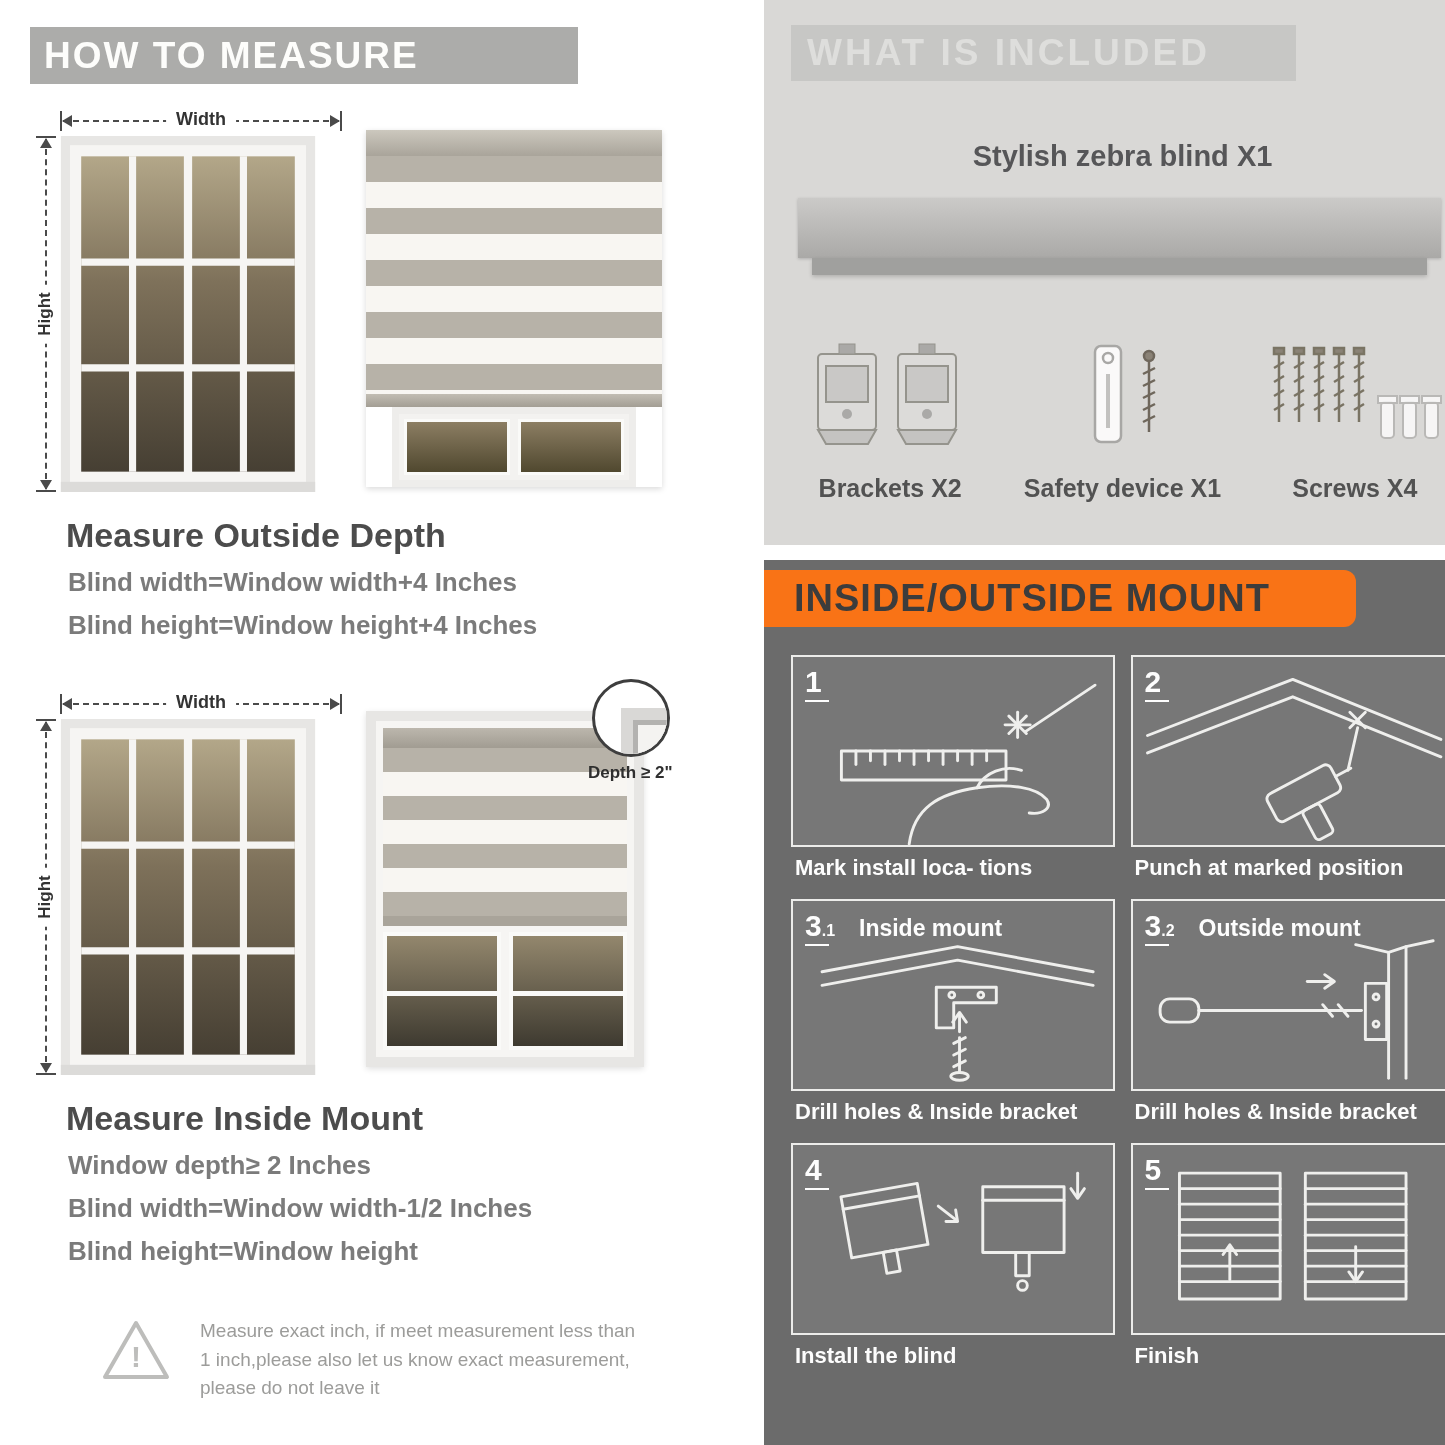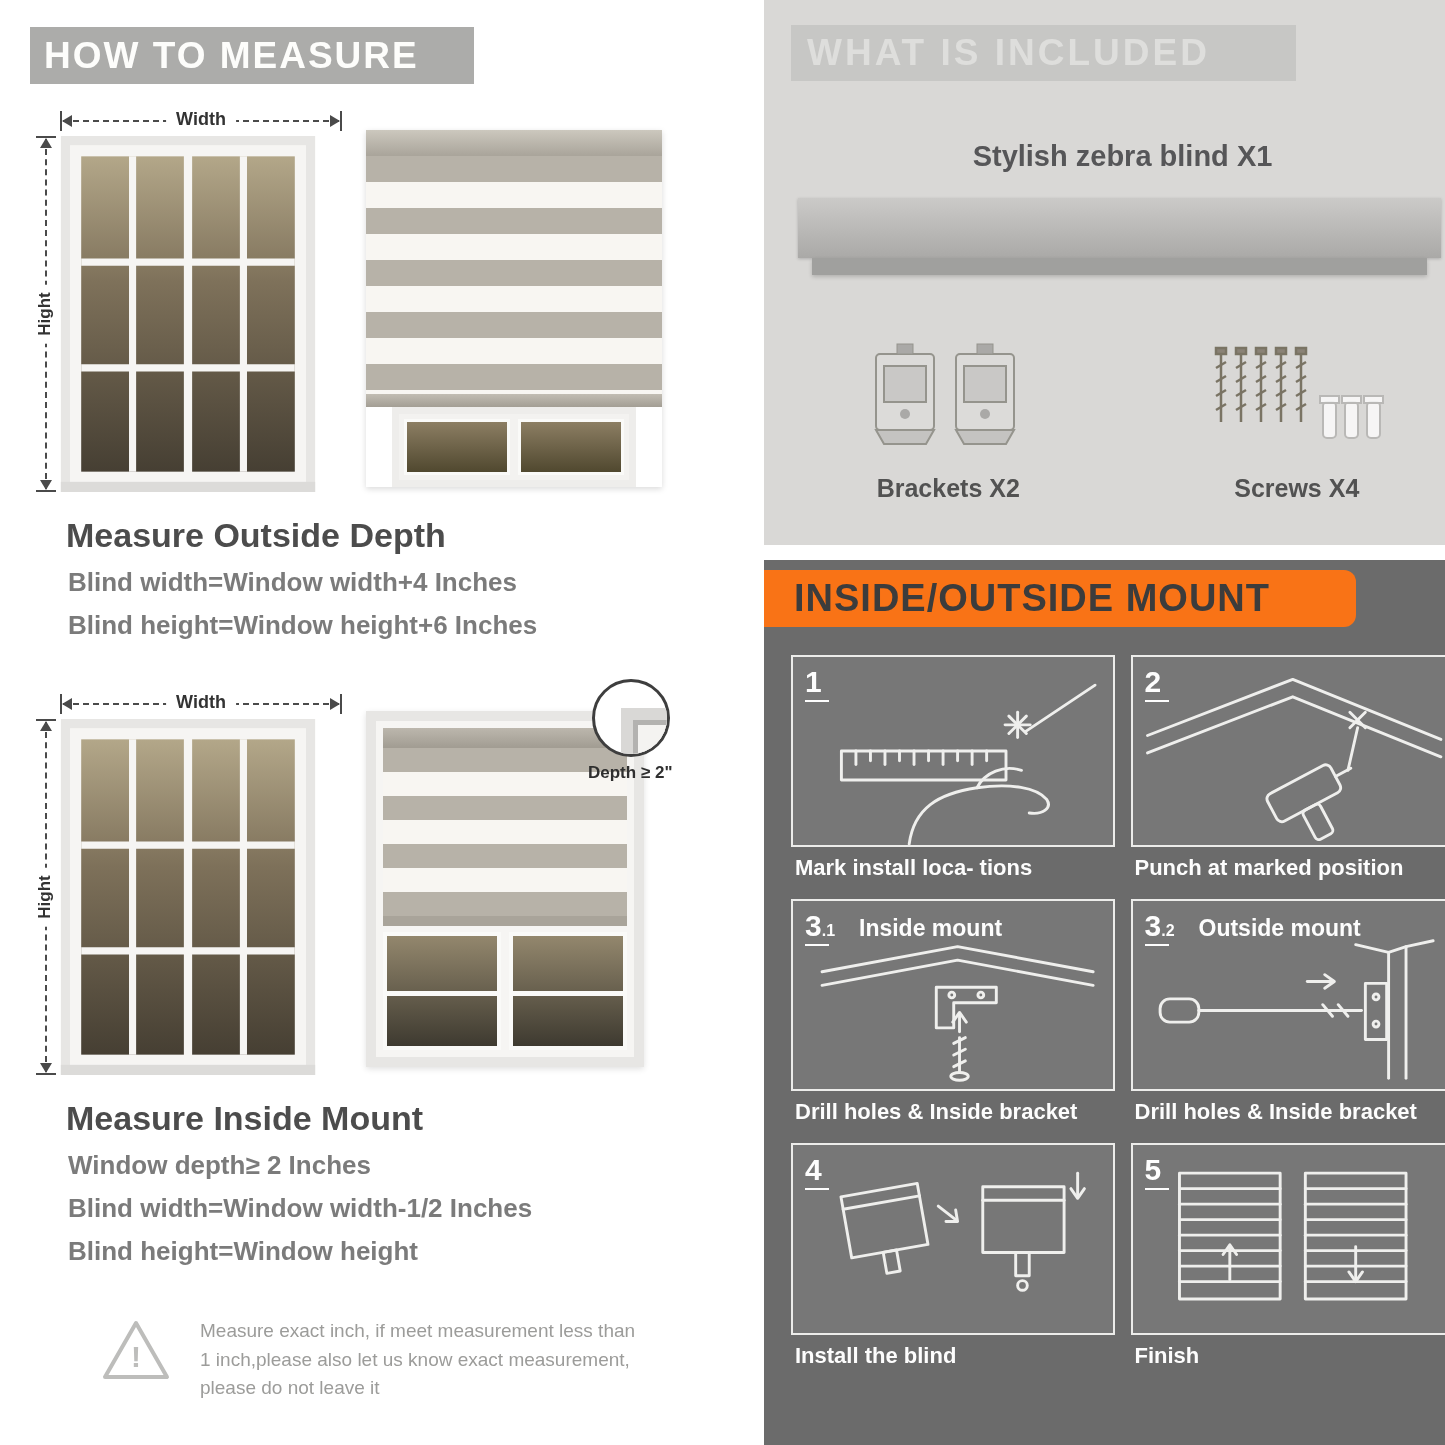--- a/index.html
+++ b/index.html
@@ -1,21 +1,21 @@
 <!DOCTYPE html>
 <html><head>
 <meta charset="utf-8">
 <style>
   * { box-sizing: border-box; }
   body { margin:0; background:#ffffff; font-family:"Liberation Sans", sans-serif; }
   .page { position:relative; width:1445px; height:1445px; background:#ffffff; overflow:hidden; }
 
   
   .left-col { position:absolute; left:0; top:0; width:710px; height:1445px; background:#ffffff; }
-  .htm-header { margin:27px 0 0 30px; width:444px; height:57px; background:#acacaa;
+  .htm-header { margin:27px 0 0 30px; width:548px; height:57px; background:#acacaa;
     color:#fdfdfb; font-size:37px; font-weight:bold; letter-spacing:2px; line-height:57px;
     padding-left:14px; }
 
   .fig-row { display:flex; margin:26px 0 0 34px; gap:24px; align-items:flex-start; }
   .window-fig { width:308px; }
   .wf-top { display:flex; margin-left:26px; }
   .h-arrow { position:relative; height:22px; flex:1; }
   .h-arrow .line { position:absolute; left:3px; right:3px; top:10px; border-top:2px dashed #4a4a4a; }
   .h-arrow .tick { position:absolute; top:1px; width:2px; height:20px; background:#4a4a4a; }
   .h-arrow .tick.l { left:0; } .h-arrow .tick.r { right:0; }
@@ -165,21 +165,21 @@
         <div class="b1-rail"></div>
         <div class="b1-window">
           <div class="b1-pane"></div>
             <div class="b1-pane"></div>
         </div>
       </div>
     </div>
 
     <div class="sec-title">Measure Outside Depth</div>
     <div class="sec-line">Blind width=Window width+4 Inches</div>
-    <div class="sec-line">Blind height=Window height+6 Inches</div>
+    <div class="sec-line">Blind height=Window height+4 Inches</div>
 
     <div class="fig-row" style="margin-top:52px;">
       <div class="window-fig">
         <div class="wf-top">
           <div class="h-arrow">
             <span class="tick l"></span>
               <span class="tick r"></span>
             <span class="line"></span>
               <span class="ah left"></span>
               <span class="ah right"></span>
@@ -270,20 +270,39 @@
                 <circle cx="37" cy="74" r="5"></circle>
                   <circle cx="117" cy="74" r="5"></circle>
                 <rect x="29" y="4" width="16" height="10" stroke="#95948d"></rect>
                 <rect x="109" y="4" width="16" height="10" stroke="#95948d"></rect>
               </g>
             </svg>
           </div>
           <div class="hw-label">Brackets X2</div>
         </div>
 
+        <div class="hw">
+          <div class="hw-art">
+            <svg width="110" height="120" viewBox="0 0 110 120">
+              <rect x="28" y="6" width="26" height="96" rx="6" fill="rgba(255,255,255,0.85)" stroke="#a8a7a5" stroke-width="2.5"></rect>
+              <circle cx="41" cy="18" r="5" fill="none" stroke="#a8a7a5" stroke-width="2.5"></circle>
+              <line x1="41" y1="34" x2="41" y2="88" stroke="#c2c1bf" stroke-width="4"></line>
+              <g stroke="#6f675c" stroke-width="2.5">
+                <circle cx="82" cy="16" r="5" fill="#8a8276"></circle>
+                <line x1="82" y1="22" x2="82" y2="92"></line>
+                <line x1="76" y1="34" x2="88" y2="28"></line>
+                  <line x1="76" y1="46" x2="88" y2="40"></line>
+                <line x1="76" y1="58" x2="88" y2="52"></line>
+                  <line x1="76" y1="70" x2="88" y2="64"></line>
+                <line x1="76" y1="82" x2="88" y2="76"></line>
+              </g>
+            </svg>
+          </div>
+          <div class="hw-label">Safety device X1</div>
+        </div>
 
         <div class="hw">
           <div class="hw-art">
             <svg width="180" height="120" viewBox="0 0 180 120">
               <g stroke="#7a7464" stroke-width="2.5">
                 <g transform="translate(14,8)">
                     <rect x="-5" y="0" width="10" height="6" fill="#8a8276"></rect>
                     <line x1="0" y1="6" x2="0" y2="74"></line>
                     <line x1="-5" y1="20" x2="5" y2="14"></line>
                     <line x1="-5" y1="34" x2="5" y2="28"></line>

